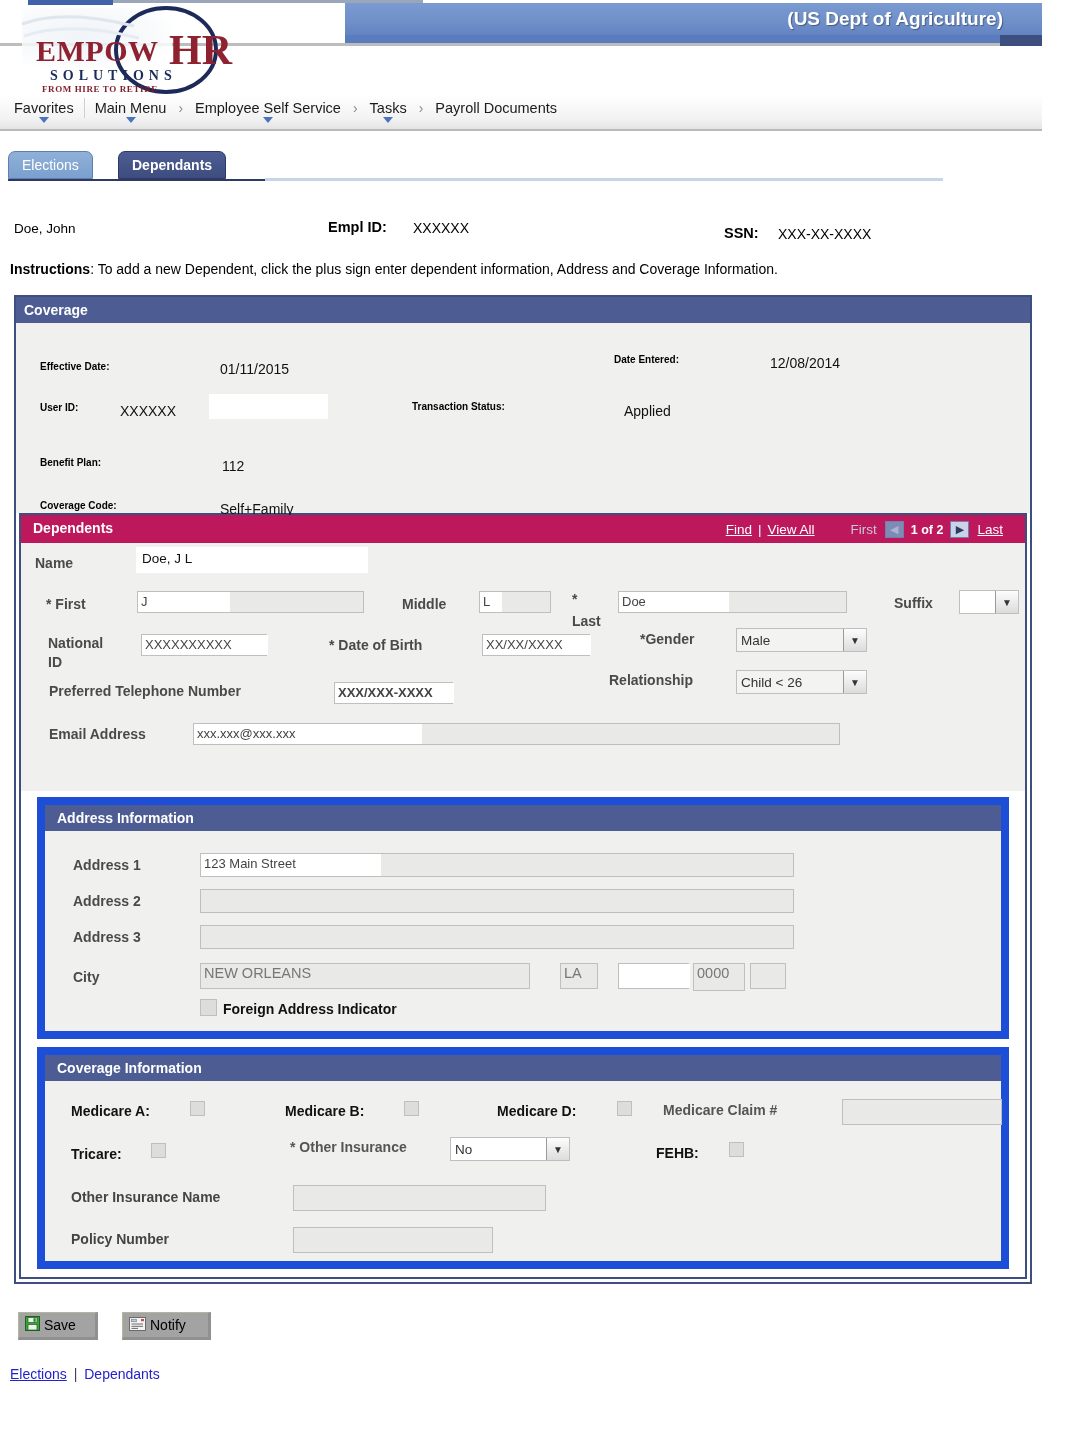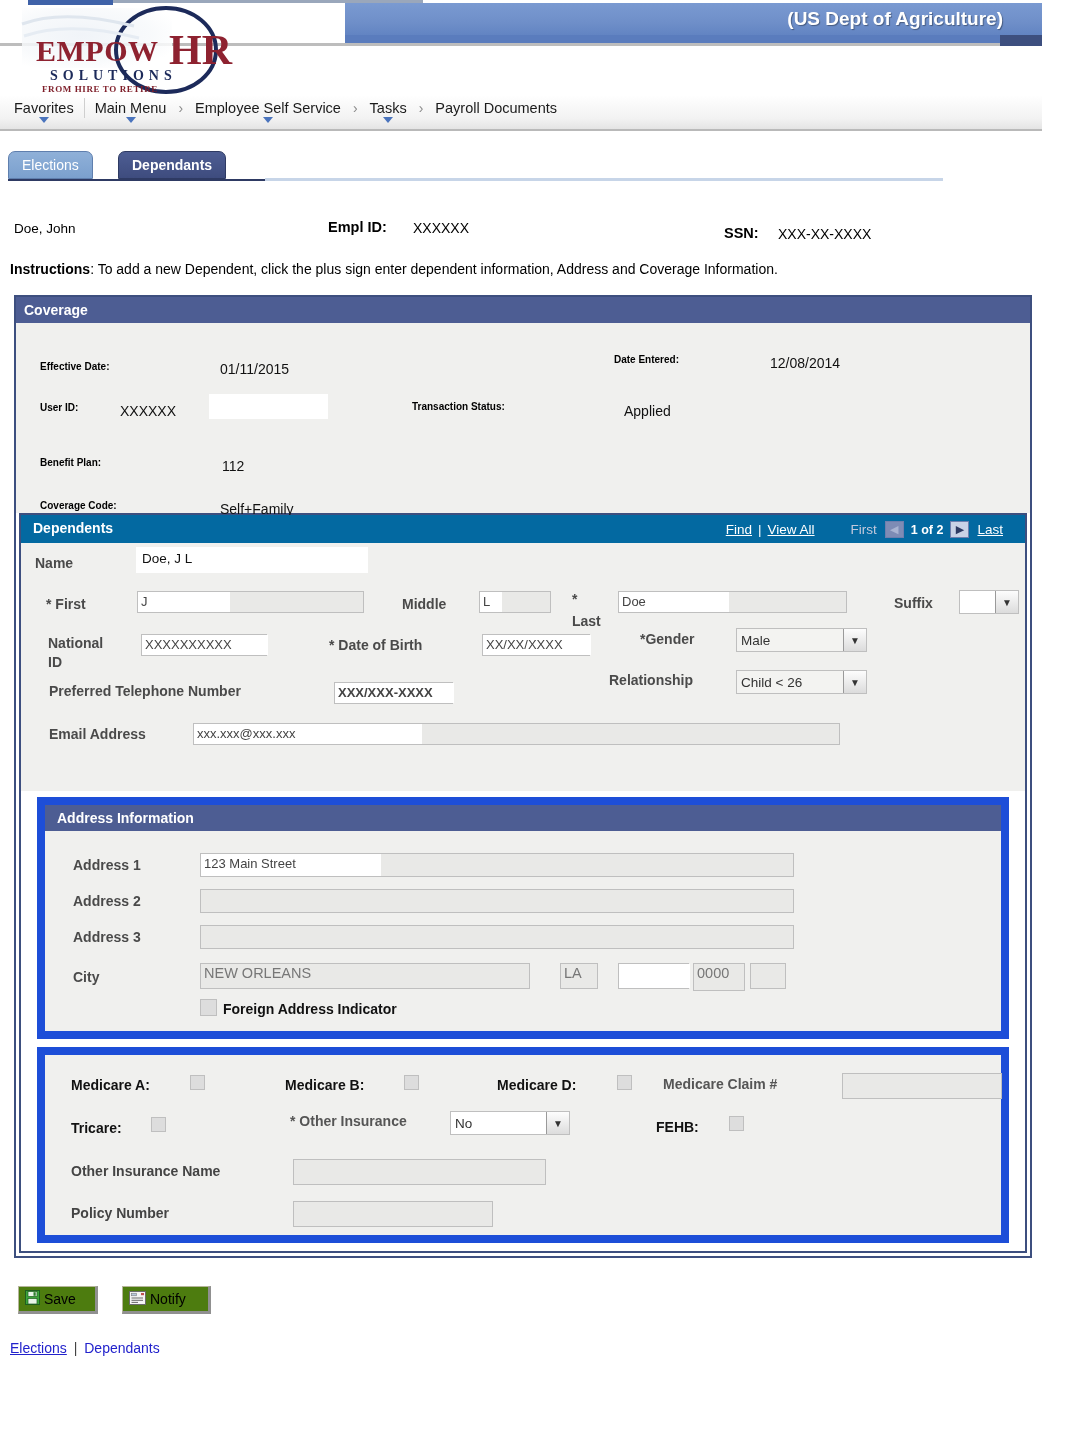--- a/index.html
+++ b/index.html
@@ -134,21 +134,21 @@
 
   
   .cov{position:relative;height:190px;background:#f0f0ee;}
   .cov .lbl{position:absolute;font-weight:bold;font-size:10px;color:#000000;}
   .cov .val{position:absolute;font-size:14px;color:#111;}
   .whitebox{position:absolute;background:#ffffff;}
 
   
   .subpanel{border:2px solid #3d4f7f;margin:0 3px 3px 3px;}
   .dep-head{
-    background:#0369a1;color:#fff;position:relative;height:28px;
+    background:#be185d;color:#fff;position:relative;height:28px;
   }
   .dep-head .t{position:absolute;left:12px;top:5px;font-weight:bold;font-size:14px;}
   .dep-head .nav{position:absolute;right:22px;top:6px;display:flex;align-items:center;gap:0;}
   .dep-head a{color:#ffffff;text-decoration:underline;font-size:13.5px;}
   .dep-head .pipe{color:#ffffff;padding:0 6px;font-size:13.5px;}
   .dep-head .first{color:#c3c9dc;font-size:13.5px;padding:0 8px 0 36px;}
   .dep-head .ofx{color:#ffffff;font-size:12.5px;font-weight:bold;padding:0 7px;}
   .navbtn{
     width:19px;height:17px;box-sizing:border-box;border:1px solid #6f7fae;
     display:inline-flex;align-items:center;justify-content:center;
@@ -192,21 +192,21 @@
 
   
   .sub2{border:8px solid #1d4ed8;margin:0 16px 0 16px;}
   .sub2-head{background:#4d5d93;color:#fff;font-weight:bold;font-size:14px;padding:5px 0 5px 12px;}
   .sub2-body{background:#f0f0ee;position:relative;}
 
   
   .btnrow{position:relative;margin:28px 0 0 18px;height:34px;}
   .pbtn{
     position:absolute;top:0;height:28px;box-sizing:border-box;
-    background:#4d7c0f;border:1px solid #b5b59a;
+    background:#a3a3a3;border:1px solid #b5b59a;
     border-right:3px solid #909090;border-bottom:3px solid #909090;
     display:flex;align-items:center;padding:0 6px;gap:4px;
     font-size:14px;color:#000;
   }
   .footlinks{position:relative;margin:20px 0 0 10px;font-size:14px;}
   .footlinks a{color:#2222cc;}
   .footlinks .sep{color:#444;padding:0 3px;}
 </style>
 </head>
 <body>
@@ -432,20 +432,21 @@
         <div class="finput" style="left:705px;top:132px;width:36px;height:26px;">
           <span class="txt"></span>
         </div>
 
         <div class="cbox" style="left:155px;top:168px;width:17px;height:17px;"></div>
         <div class="flabel" style="left:178px;top:170px;color:#111;">Foreign Address Indicator</div>
       </div>
     </div>
 
     <div class="sub2" style="margin-top:8px;margin-bottom:8px;">
+      <div class="sub2-head">Coverage Information</div>
       <div class="sub2-body" style="height:180px;">
 
         <div class="flabel" style="left:26px;top:22px;color:#111;">Medicare A:</div>
         <div class="cbox" style="left:145px;top:20px;"></div>
 
         <div class="flabel" style="left:240px;top:22px;color:#111;">Medicare B:</div>
         <div class="cbox" style="left:359px;top:20px;"></div>
 
         <div class="flabel" style="left:452px;top:22px;color:#111;">Medicare D:</div>
         <div class="cbox" style="left:572px;top:20px;"></div>

